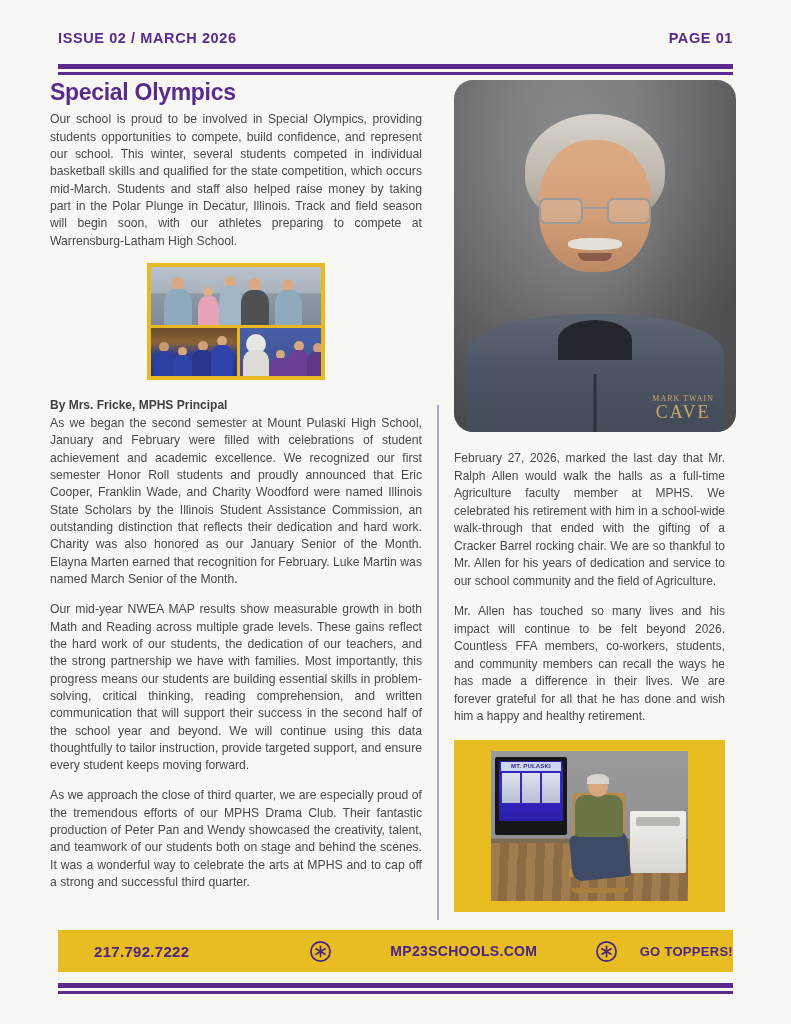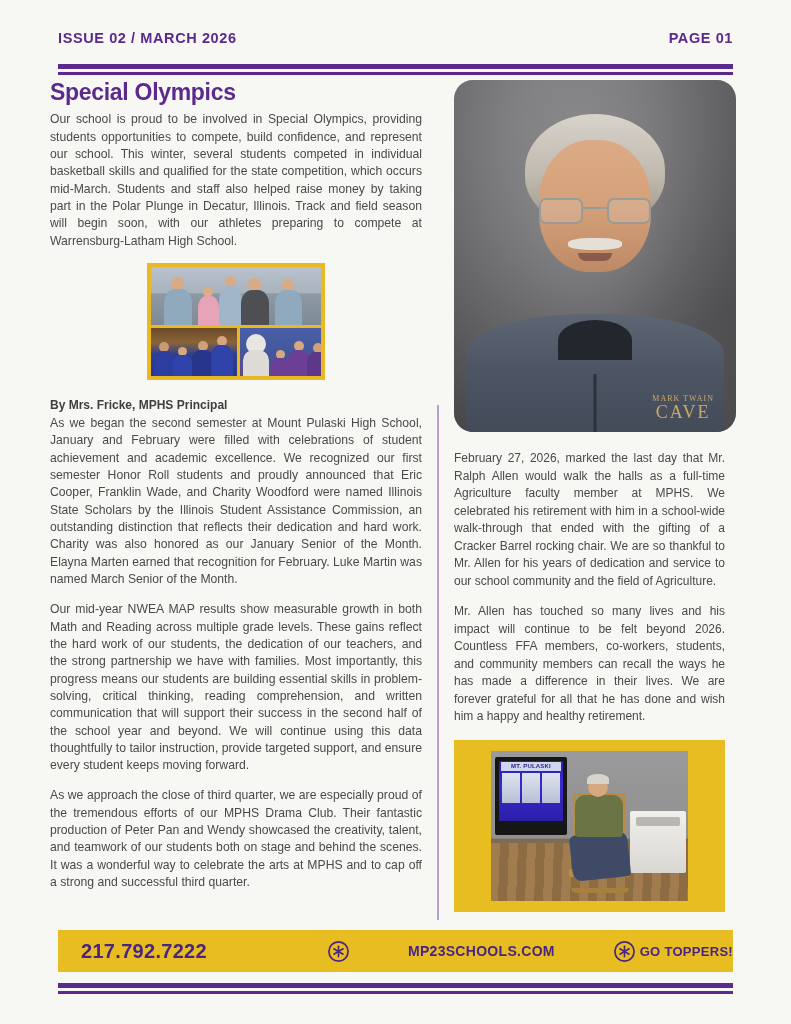--- a/index.html
+++ b/index.html
@@ -430,22 +430,22 @@
     position: absolute;
     left: 58px;
     top: 930px;
     width: 675px;
     height: 42px;
     background: #e8bd22;
     display: flex;
     align-items: center;
   }
   .footer-phone {
-    margin-left: 23px;
-    font-size: 20px;
+    margin-left: 36px;
+    font-size: 15px;
     font-weight: bold;
     color: #4a2483;
     letter-spacing: 0.3px;
   }
   .footer-site {
     font-size: 14px;
     font-weight: bold;
     color: #4a2483;
     letter-spacing: 0.3px;
   }

